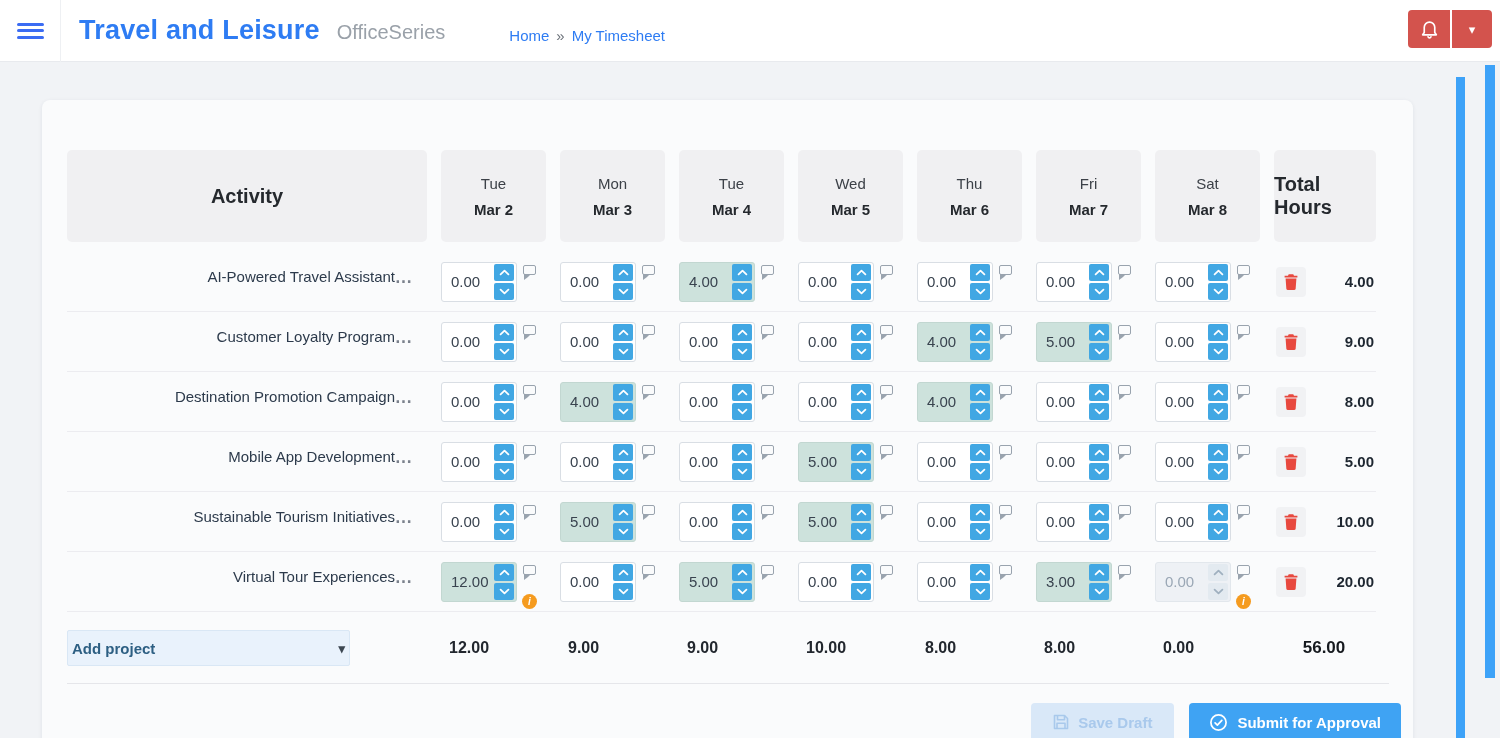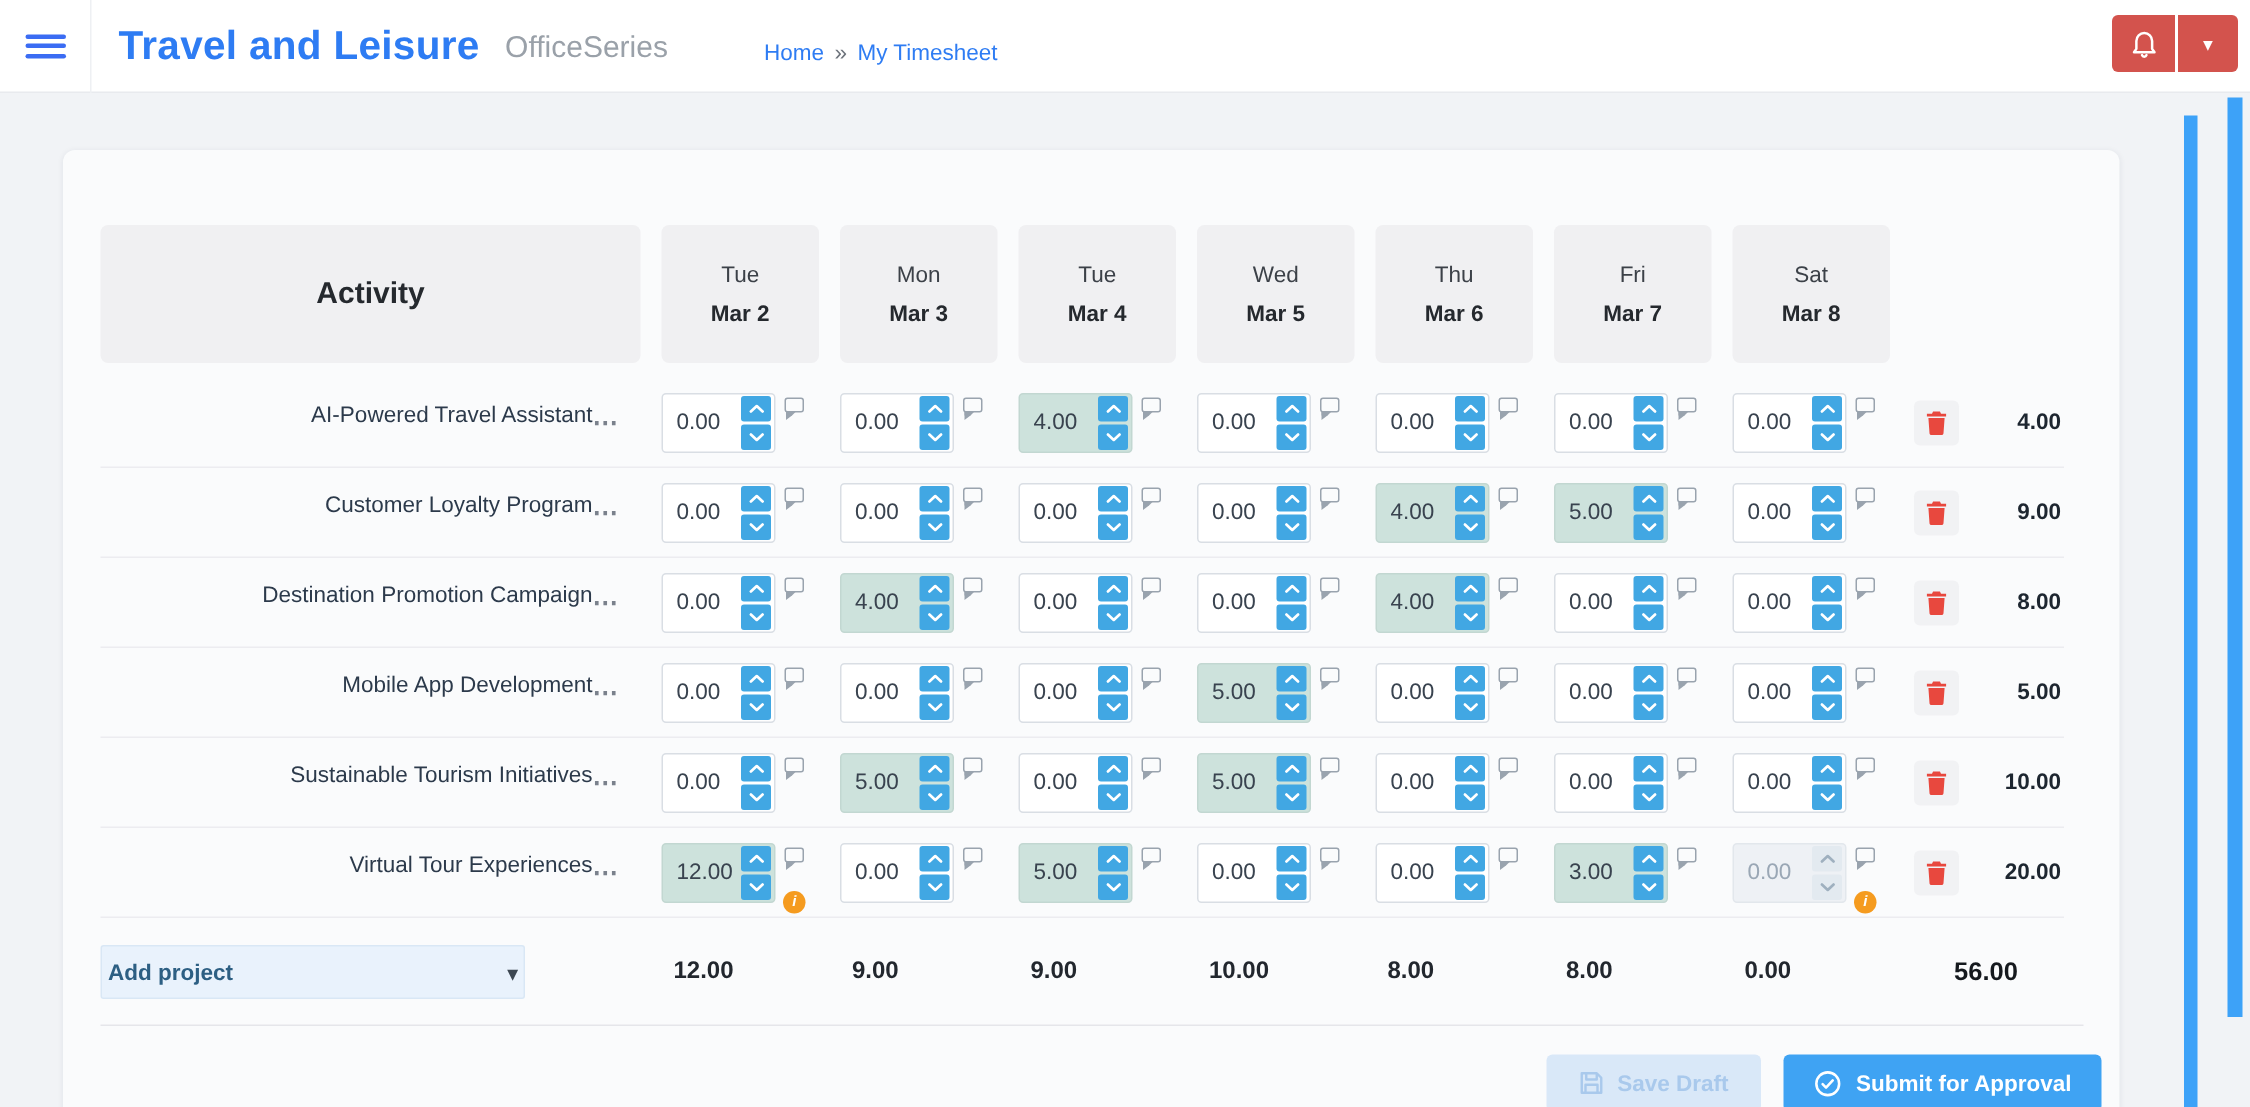--- a/index.html
+++ b/index.html
@@ -127,20 +127,21 @@
           </div><div class="th day">
             <div class="day-name">Thu</div>
             <div class="day-date">Mar 6</div>
           </div><div class="th day">
             <div class="day-name">Fri</div>
             <div class="day-date">Mar 7</div>
           </div><div class="th day">
             <div class="day-name">Sat</div>
             <div class="day-date">Mar 8</div>
           </div></div>
+      <div class="th total">Total Hours</div>
     </div>
 
     <div class="rows" id="rows-wrap">
         <div class="grid row">
           <div class="activity-cell">
             <span class="activity-name">AI-Powered Travel Assistant</span>
             <button class="row-menu">⋯</button>
           </div>
           <div class="cell">
             <div class="numbox">

